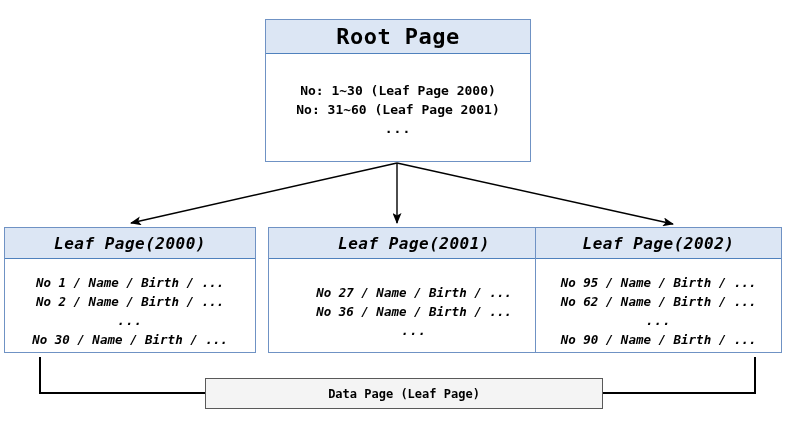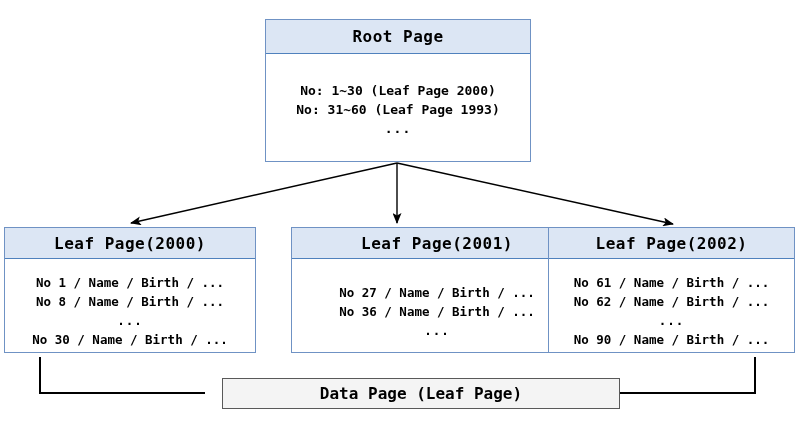--- a/index.html
+++ b/index.html
@@ -75,65 +75,65 @@
 
   
   #root-page {
     left: 265px;
     top: 19px;
     width: 266px;
     height: 143px;
   }
   #root-page .page-box-header {
     height: 34px;
-    font-size: 16px;
+    font-size: 22px;
   }
   #root-page .page-box-body {
     font-size: 13px;
     line-height: 19px;
     padding-top: 4px;
   }
 
   
   .leaf-page {
     top: 227px;
     height: 126px;
+    font-style: italic;
   }
   .leaf-page .page-box-header {
     height: 31px;
     font-size: 16px;
   }
   .leaf-page .page-box-body {
     font-size: 12.5px;
     line-height: 19px;
     padding-top: 11px;
   }
   #leaf-page-0 { left: 4px;   width: 252px; }
-  #leaf-page-1 { left: 291px; width: 292px; }
-  #leaf-page-2 { left: 548px; width: 247px; }
+  #leaf-page-1 { left: 268px; width: 292px; }
+  #leaf-page-2 { left: 535px; width: 247px; }
 
   
   #data-page-bar {
     position: absolute;
     z-index: 2;
     box-sizing: border-box;
     left: 205px;
     top: 378px;
     width: 398px;
     height: 31px;
     background: #f4f4f4;
     border: 1px solid #595959;
     display: flex;
     align-items: center;
     justify-content: center;
-    font-size: 16px;
+    font-size: 12px;
     font-weight: bold;
     color: #000000;
     white-space: pre;
-    margin-left: 17px;
   }
 </style>
 </head>
 <body>
 
 <div id="diagram-root">
 
   <svg id="connector-layer" viewBox="0 0 800 442" width="800" height="442">
     <defs>
       <marker id="arrowhead" markerWidth="11" markerHeight="9" refX="10" refY="4.5" orient="auto" markerUnits="userSpaceOnUse">
@@ -149,48 +149,48 @@
 
     <path d="M40,357 L40,393 L205,393" stroke="#000000" stroke-width="2" fill="none"></path>
 
     <path d="M755,357 L755,393 L603,393" stroke="#000000" stroke-width="2" fill="none"></path>
   </svg>
 
   <div class="page-box" id="root-page">
     <div class="page-box-header">Root Page</div>
     <div class="page-box-body">
       <div class="page-line">No: 1~30 (Leaf Page 2000)</div>
-      <div class="page-line">No: 31~60 (Leaf Page 1993)</div>
+      <div class="page-line">No: 31~60 (Leaf Page 2001)</div>
       <div class="page-line ellipsis">...</div>
     </div>
   </div>
 
   <div class="page-box leaf-page" id="leaf-page-0">
     <div class="page-box-header">Leaf Page(2000)</div>
     <div class="page-box-body">
       <div class="page-line">No 1 / Name / Birth / ...</div>
-      <div class="page-line">No 8 / Name / Birth / ...</div>
+      <div class="page-line">No 2 / Name / Birth / ...</div>
       <div class="page-line ellipsis">...</div>
       <div class="page-line">No 30 / Name / Birth / ...</div>
     </div>
   </div>
 
   <div class="page-box leaf-page" id="leaf-page-1">
     <div class="page-box-header">Leaf Page(2001)</div>
     <div class="page-box-body">
       <div class="page-line">No 27 / Name / Birth / ...</div>
       <div class="page-line">No 36 / Name / Birth / ...</div>
       <div class="page-line ellipsis">...</div>
     </div>
   </div>
 
   <div class="page-box leaf-page" id="leaf-page-2">
     <div class="page-box-header">Leaf Page(2002)</div>
     <div class="page-box-body">
-      <div class="page-line">No 61 / Name / Birth / ...</div>
+      <div class="page-line">No 95 / Name / Birth / ...</div>
       <div class="page-line">No 62 / Name / Birth / ...</div>
       <div class="page-line ellipsis">...</div>
       <div class="page-line">No 90 / Name / Birth / ...</div>
     </div>
   </div>
 
   <div id="data-page-bar">Data Page (Leaf Page)</div>
 
 </div>
 

